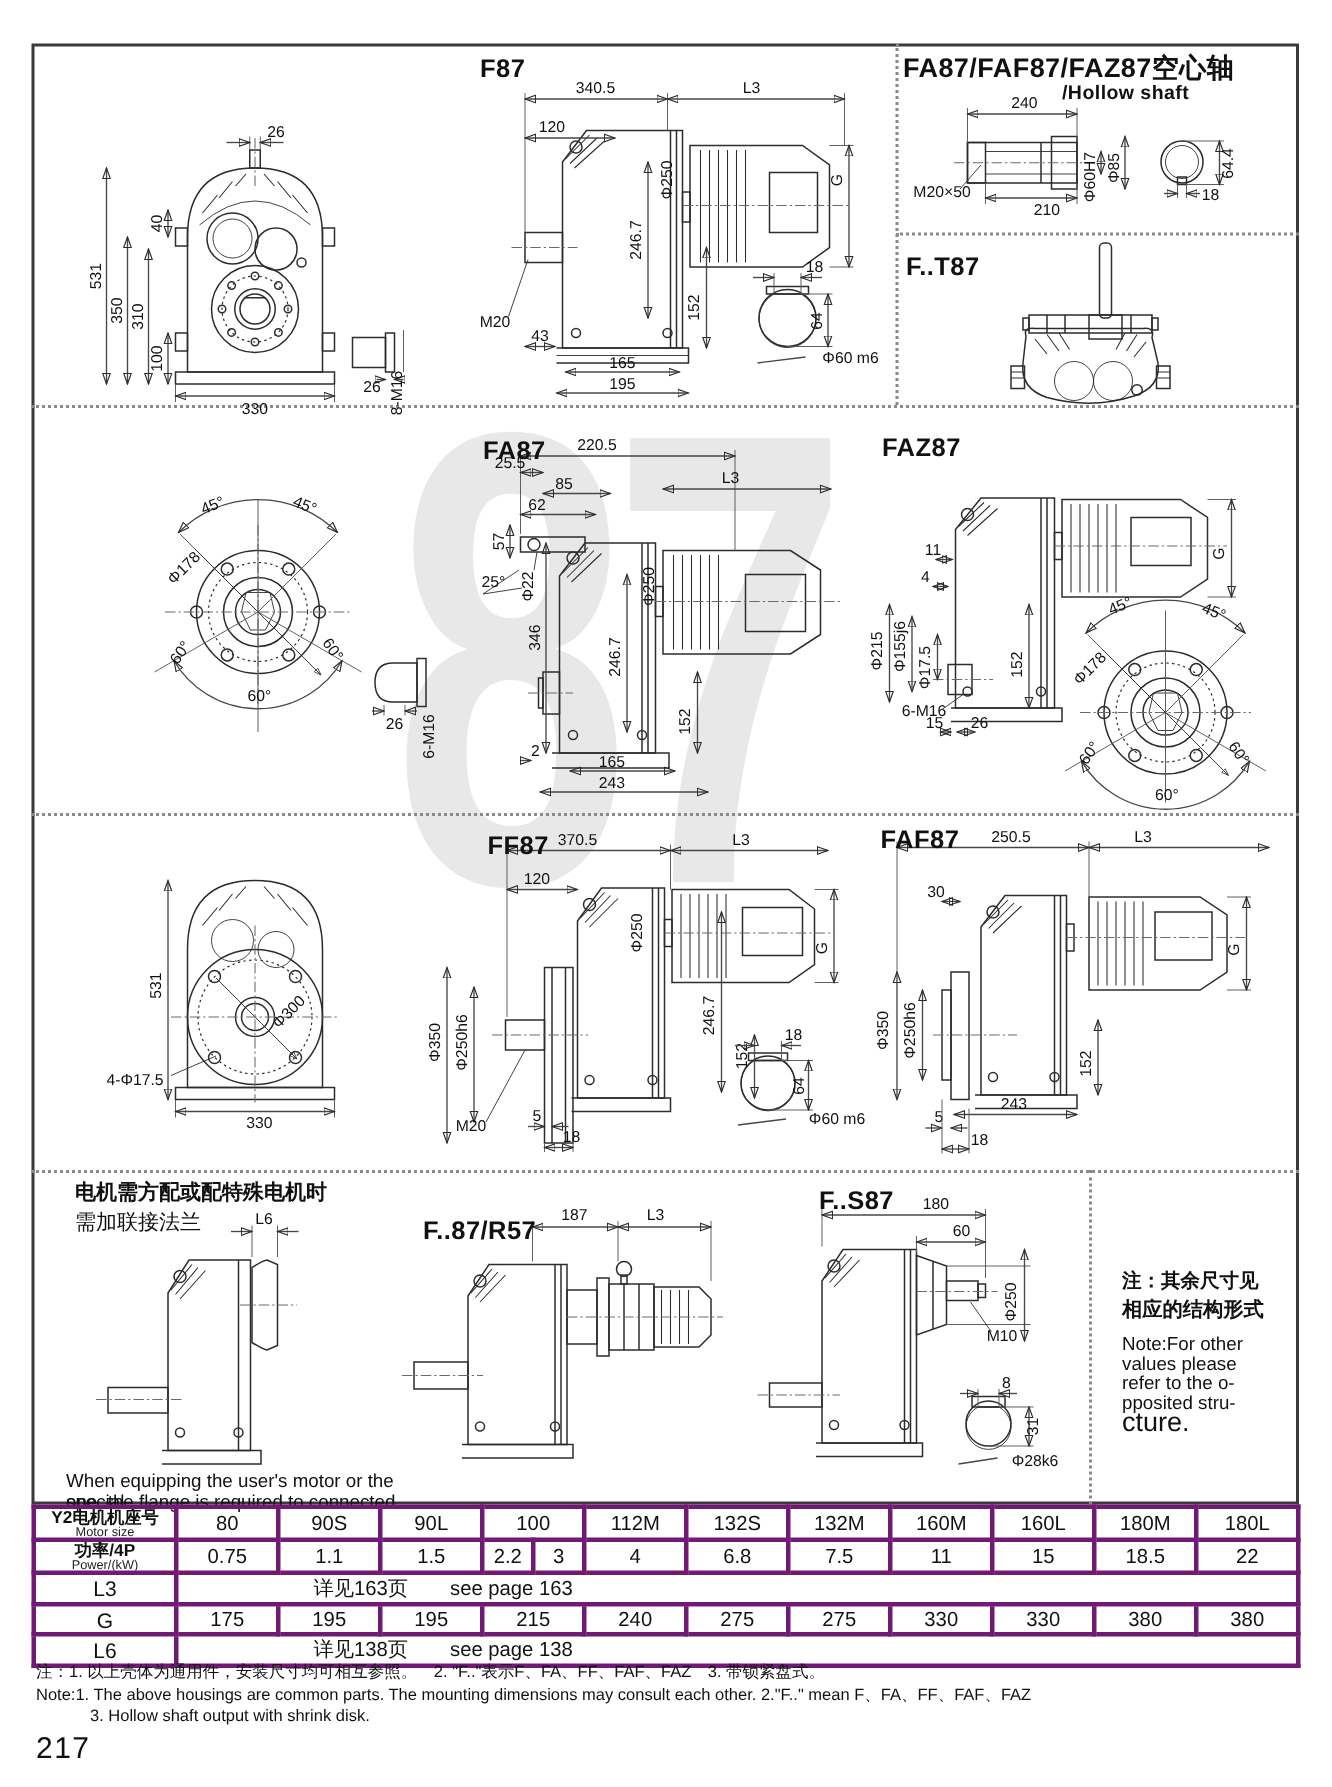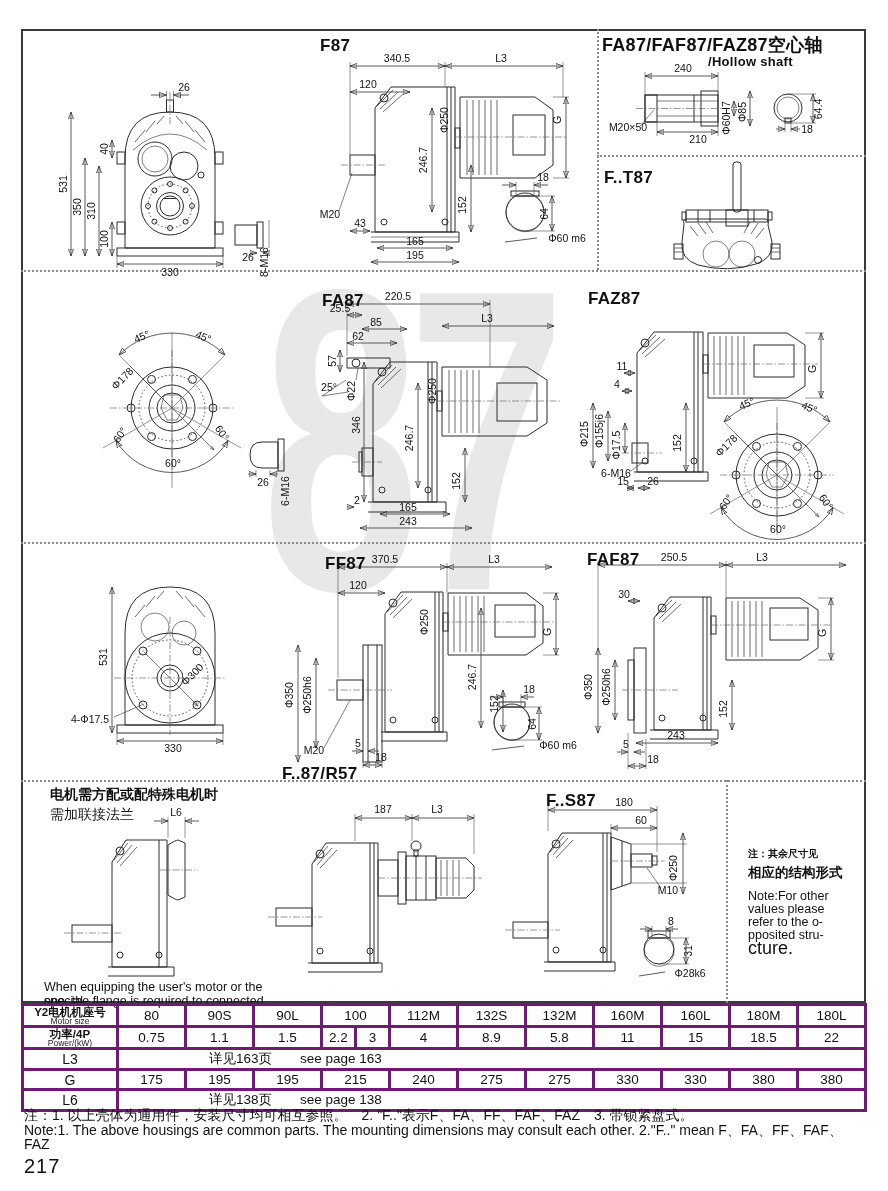--- a/index.html
+++ b/index.html
@@ -24,21 +24,21 @@
   .zh-note{position:absolute;z-index:3}
   .tablewrap{position:absolute;left:21px;top:1003px;width:845px;z-index:3}
   table{border-collapse:collapse;table-layout:fixed;width:845px}
   td{border:3px solid #701a75;text-align:center;vertical-align:middle;height:20px;font-size:13.5px;padding:0;overflow:hidden;white-space:nowrap}
   table{border:2px solid #333}
   td.hd .h1{font-size:11.5px;font-weight:bold;line-height:10px;margin-top:1px}
   td.hd .h2{font-size:8.5px;line-height:8px;color:#222}
   td.lbl{font-size:14px}
   td.lt{text-align:left;padding-left:90px;font-size:13.5px}
   td.lt .gap{margin-left:28px}
-  .notes{position:absolute;left:24px;top:1108px;width:840px;z-index:3;font-size:14px;line-height:14.5px}
+  .notes{position:absolute;left:24px;top:1108px;width:840px;z-index:3;font-size:11px;line-height:14.5px}
   .notes .n3{padding-left:36px}
   .pageno{position:absolute;left:24px;top:1155px;font-size:20px;letter-spacing:1px;z-index:3}
 </style>
 </head>
 <body>
 
 <svg width="0" height="0">
   <defs>
     <pattern id="hx" width="5" height="5" patternUnits="userSpaceOnUse" patternTransform="rotate(45)">
       <line x1="0" y1="0" x2="0" y2="5" stroke="#4a4a4a" stroke-width="1"></line>
@@ -58,21 +58,21 @@
 <div class="dot-h" style="left:21px;top:542px;width:845px"></div>
 <div class="dot-h" style="left:21px;top:780px;width:845px"></div>
 <div class="dot-v" style="left:726px;top:780px;height:223px"></div>
 
 <div class="ttl" style="left:320px;top:36px">F87</div>
 <div class="ttl" style="left:604px;top:168px">F..T87</div>
 <div class="ttl" style="left:322px;top:291px">FA87</div>
 <div class="ttl" style="left:588px;top:289px">FAZ87</div>
 <div class="ttl" style="left:325px;top:554px">FF87</div>
 <div class="ttl" style="left:587px;top:550px">FAF87</div>
-<div class="ttl" style="left:282px;top:764px">F..87/R57</div>
+<div class="ttl" style="left:282px;top:811px">F..87/R57</div>
 <div class="ttl" style="left:546px;top:791px">F..S87</div>
 <div class="ttl" style="left:602px;top:33px;font-size:18px">FA87/FAF87/FAZ87空心轴</div>
 <div class="ttl" style="left:708px;top:54px;font-size:13px">/Hollow shaft</div>
 
 <svg style="left:55px;top:80px" width="235" height="198" viewBox="0 0 235 198">
   <g>
     <path d="M70,168 L70,78 Q70,32 115,32 Q160,32 160,78 L160,168 Z"></path>
     <rect x="62" y="168" width="106" height="8"></rect>
     <rect x="111.5" y="20" width="7" height="12"></rect>
     <line class="cl" x1="115" y1="12" x2="115" y2="44"></line>
@@ -727,21 +727,21 @@
     <line class="xl" x1="161" y1="150" x2="184" y2="150"></line>
       <line class="xl" x1="154" y1="176" x2="184" y2="176"></line>
     <line class="dl" x1="181" y1="150" x2="181" y2="176" marker-start="url(#ar)" marker-end="url(#ar)"></line>
     <text class="dim" transform="rotate(-90 187 163)" x="187" y="163" text-anchor="middle">31</text>
     <line class="dl" x1="134" y1="188" x2="160" y2="184"></line>
     <text class="dim" x="185" y="189" text-anchor="middle">Φ28k6</text>
   </g>
 </svg>
 
 <div class="abs" style="left:748px;top:844px;width:114px;z-index:3">
-  <div style="font-size:10px;font-weight:bold;line-height:19px">注：其余尺寸见</div>
+  <div style="font-size:13px;font-weight:bold;line-height:19px">注：其余尺寸见</div>
   <div style="font-size:13.5px;font-weight:bold;line-height:19px">相应的结构形式</div>
   <div style="font-size:12.5px;line-height:13px;margin-top:8px">Note:For other</div>
   <div style="font-size:12.5px;line-height:13px">values please</div>
   <div style="font-size:12.5px;line-height:13px">refer to the o-</div>
   <div style="font-size:12.5px;line-height:13px">pposited stru-</div>
   <div style="font-size:18px;line-height:13px">cture.</div>
 </div>
 
 <div class="tablewrap">
   <table>
@@ -782,22 +782,22 @@
       <td class="hd">
         <div class="h1">功率/4P</div>
         <div class="h2">Power/(kW)</div>
       </td>
       <td>0.75</td>
       <td>1.1</td>
       <td>1.5</td>
       <td>2.2</td>
       <td>3</td>
       <td>4</td>
-      <td>8.9</td>
-      <td>5.8</td>
+      <td>6.8</td>
+      <td>7.5</td>
       <td>11</td>
       <td>15</td>
       <td>18.5</td>
       <td>22</td>
     </tr>
     <tr>
       <td class="lbl">L3</td>
       <td colspan="12" class="lt">
         <span>详见163页</span><span class="gap">see page 163</span>
       </td>
@@ -822,15 +822,16 @@
         <span>详见138页</span><span class="gap">see page 138</span>
       </td>
     </tr>
   </tbody>
     </table>
 </div>
 
 <div class="notes">
   <div class="n1">注：1. 以上壳体为通用件，安装尺寸均可相互参照。　2. "F.."表示F、FA、FF、FAF、FAZ　3. 带锁紧盘式。</div>
   <div class="n2">Note:1. The above housings are common parts. The mounting dimensions may consult each other.  2."F.." mean F、FA、FF、FAF、FAZ</div>
+  <div class="n3">3. Hollow shaft output with shrink disk.</div>
 </div>
 
 <div class="pageno">217</div>
 
 </body></html>

